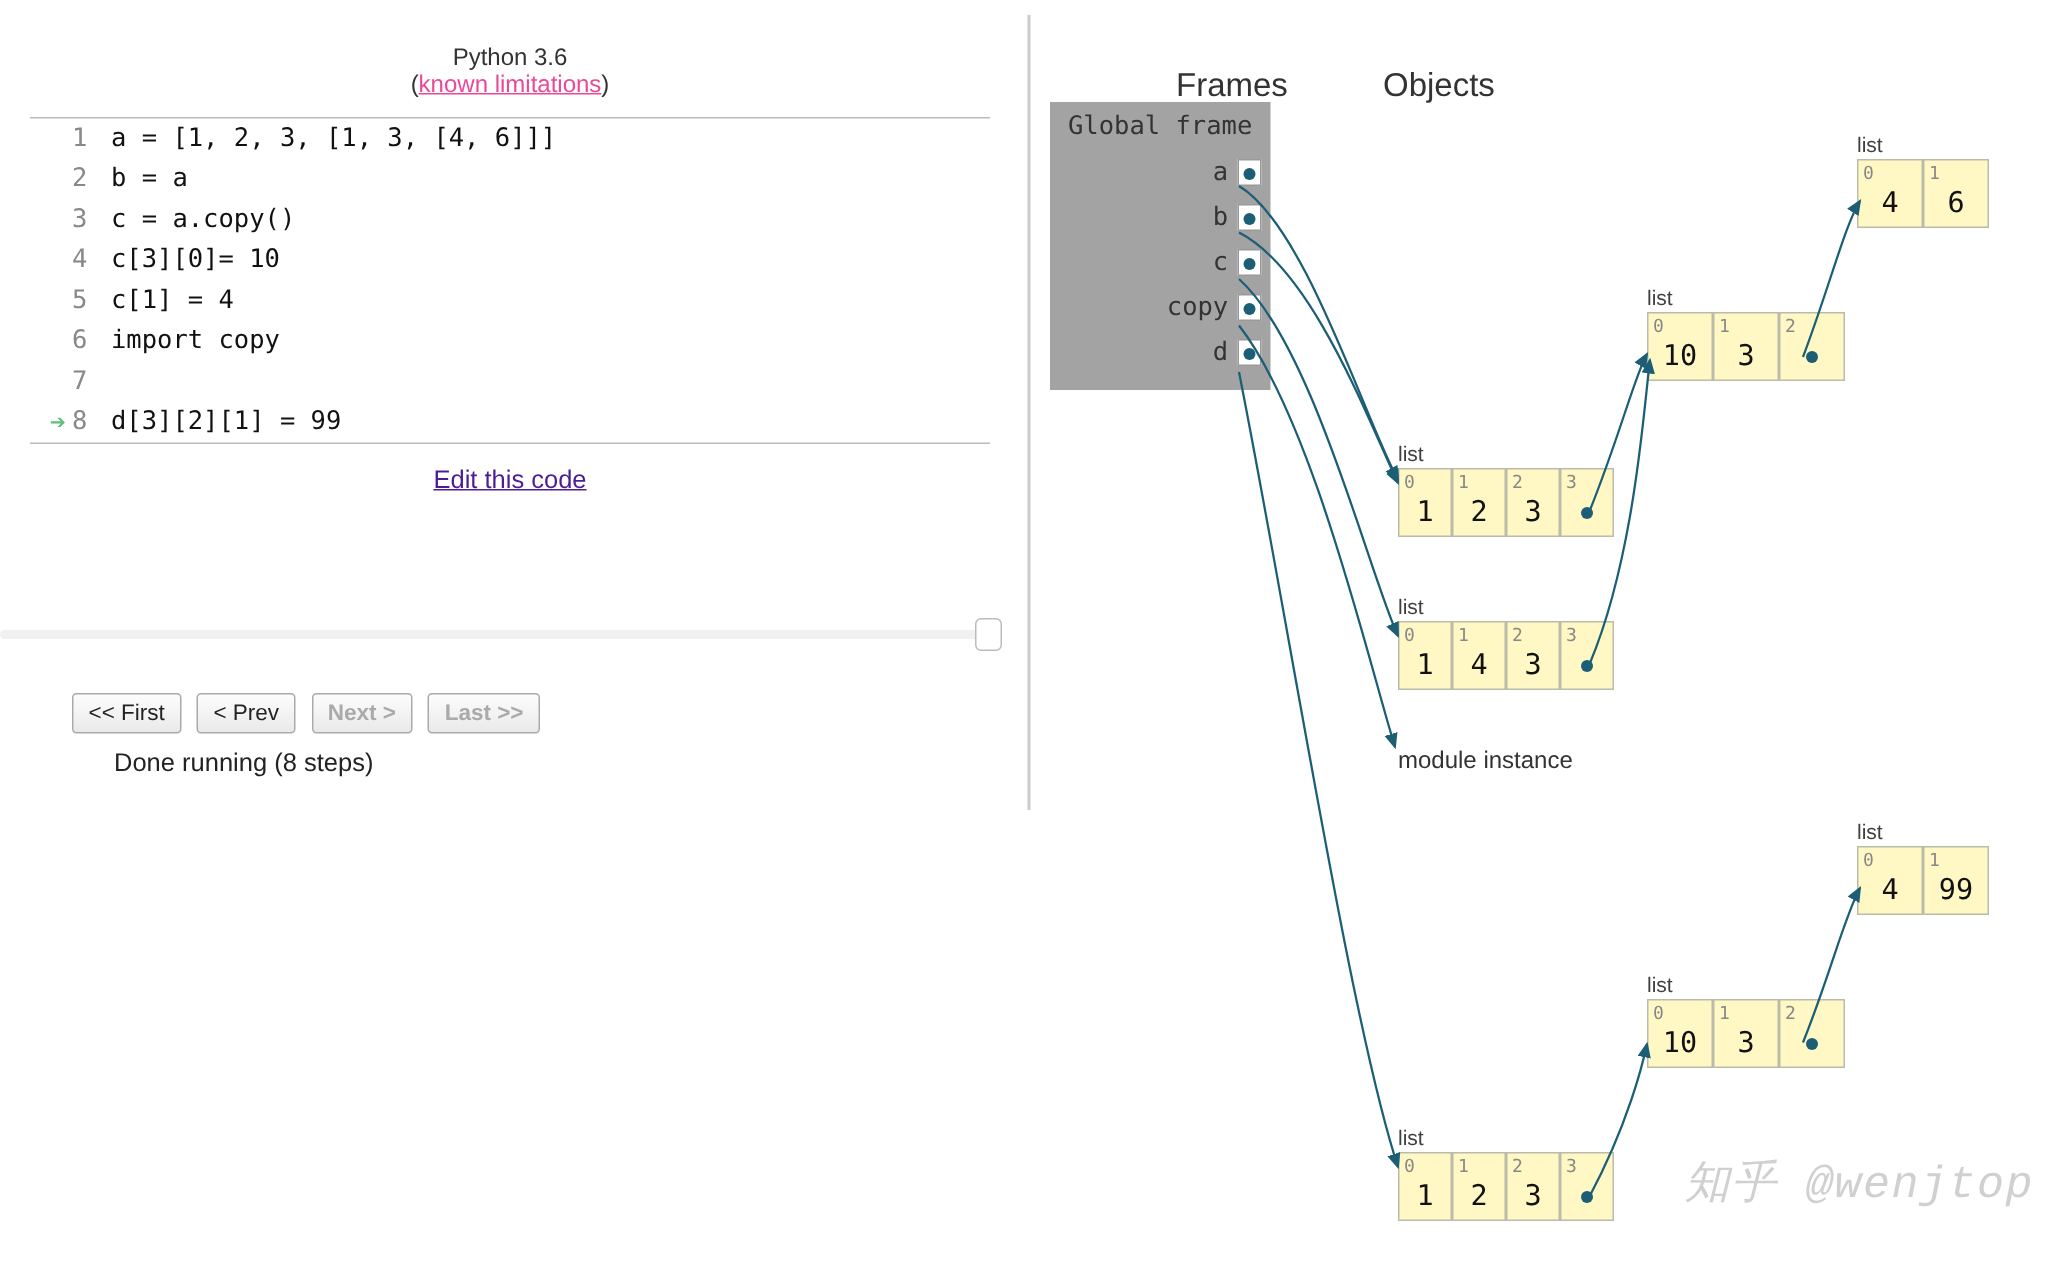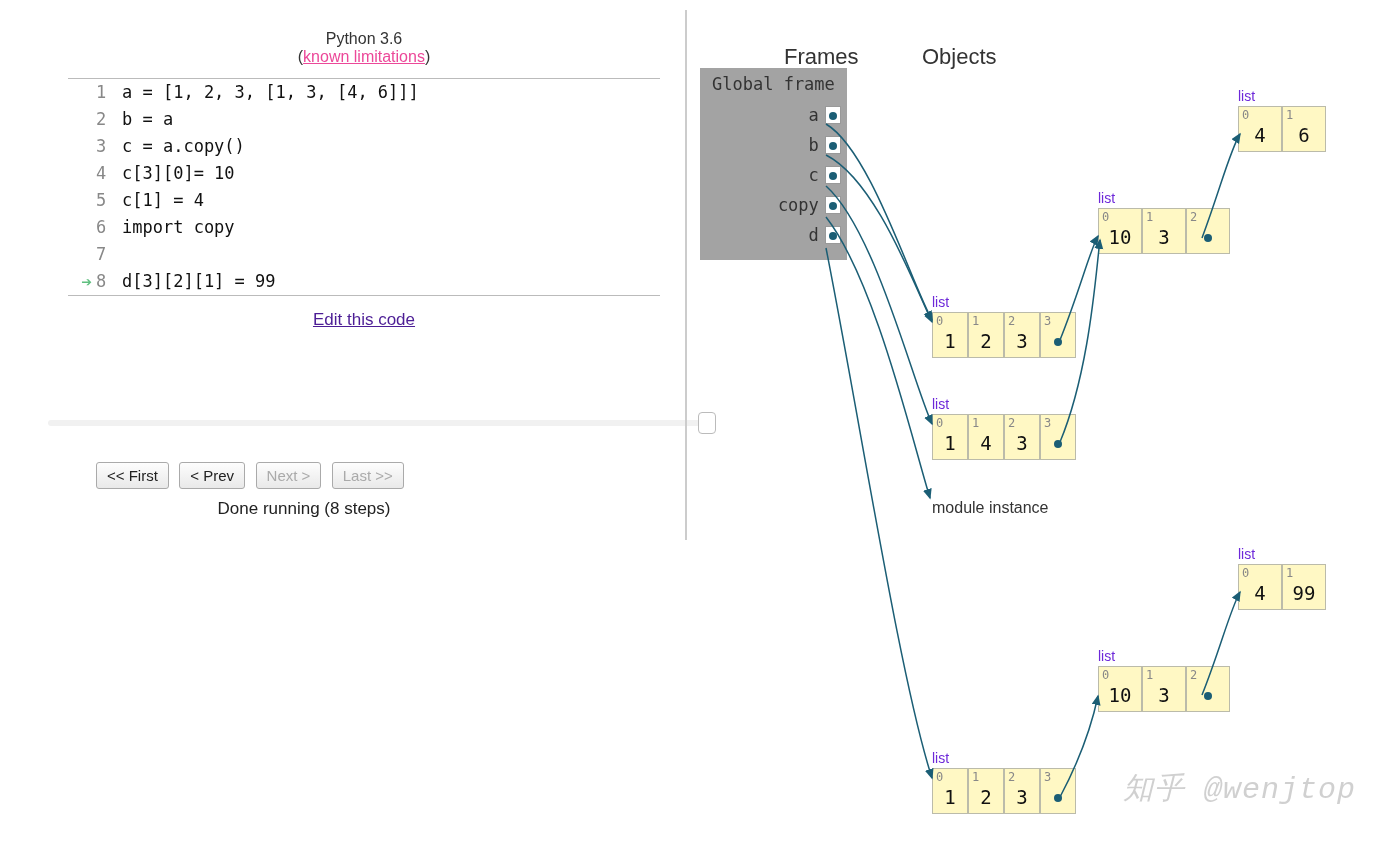--- a/index.html
+++ b/index.html
@@ -11,21 +11,20 @@
     width: 1376px;
     height: 849px;
     position: relative;
     overflow: hidden;
   }
   .left-pane {
     position: absolute;
     left: 0; top: 0;
     width: 680px;
     padding-top: 30px;
-    padding-left: 48px;
   }
   .divider {
     position: absolute;
     left: 685px; top: 10px;
     width: 2px; height: 530px;
     background: #ccc;
   }
   .py-header {
     text-align: center;
     font-size: 16px;
@@ -69,41 +68,41 @@
     display: inline-block;
     padding: 4px 10px;
     font-size: 15px;
     background: linear-gradient(#fdfdfd,#e9e9e9);
     border: 1px solid #aaa;
     border-radius: 3px;
     margin-right: 6px;
     cursor: pointer;
     color: #222;
   }
-  .btn.disabled { color: #aaa; cursor: default; }
-  .status { margin: 10px 0 0 0; font-size: 17px; text-align:center; width:360px; margin-left:28px;}
+  .btn.disabled { color: #aaa; cursor: default; font-weight: bold; }
+  .status { margin: 10px 0 0 0; font-size: 17px; width:360px; margin-left:28px;}
   
   .right-pane {
     position: absolute;
     left: 700px; top: 0;
     width: 676px; height: 849px;
   }
   .col-title { position: absolute; font-size: 22px; color: #333; }
   .global-frame {
     position: absolute;
     left: 0; top: 68px;
     background: #a3a3a3;
     padding: 4px 6px 10px 6px;
   }
   .gf-title { font-family: "Menlo","Consolas",monospace; font-size: 17px; color: #333; padding: 2px 6px 6px 6px;}
   .var-row { display:flex; justify-content:flex-end; align-items:center; height:30px; }
   .var-name { font-family:"Menlo","Consolas",monospace; font-size:17px; color:#333; padding-right:6px; width:90px; text-align:right;}
   .var-box { width:16px; height:18px; background:#fff; border:1px solid #999; position:relative;}
   .list-box { position:absolute; }
-  .list-label { font-size:14px; color:#6d28d9; margin-bottom:2px; }
+  .list-label { font-size:14px; color:#404040; margin-bottom:2px; }
   .cells { display:flex; }
   .cell {
     width:36px; height:46px;
     background:#fff8c4;
     border:1px solid #bba;
     display:flex; flex-direction:column;
     align-items:center; justify-content:flex-start;
     font-family:"Menlo","Consolas",monospace;
   }
   .cell.wide { width:44px; }

